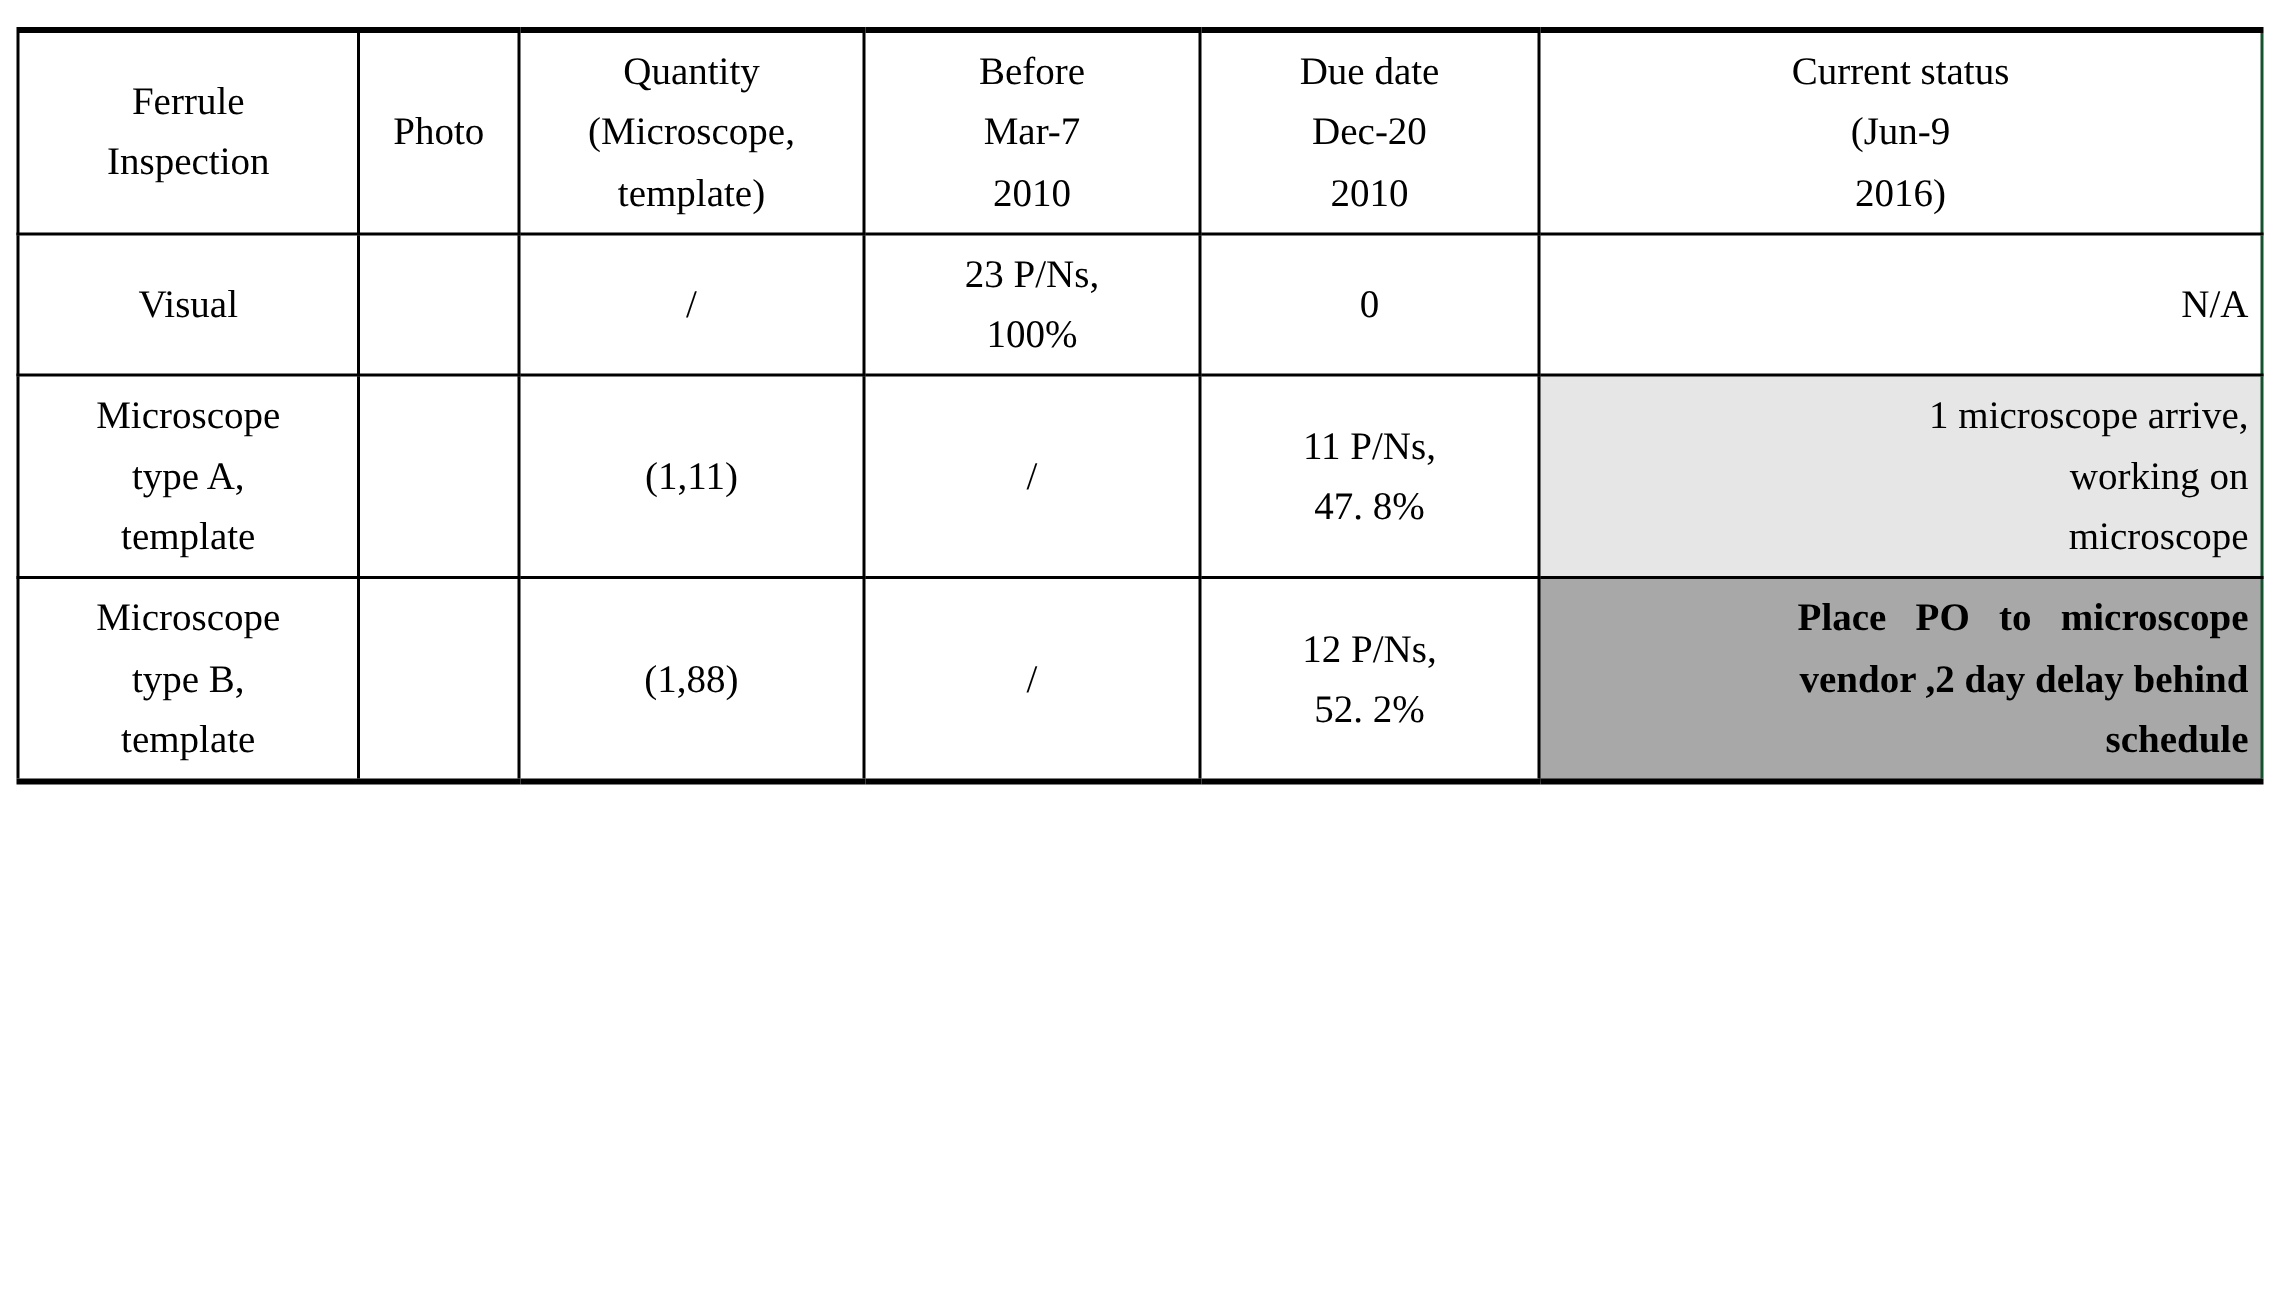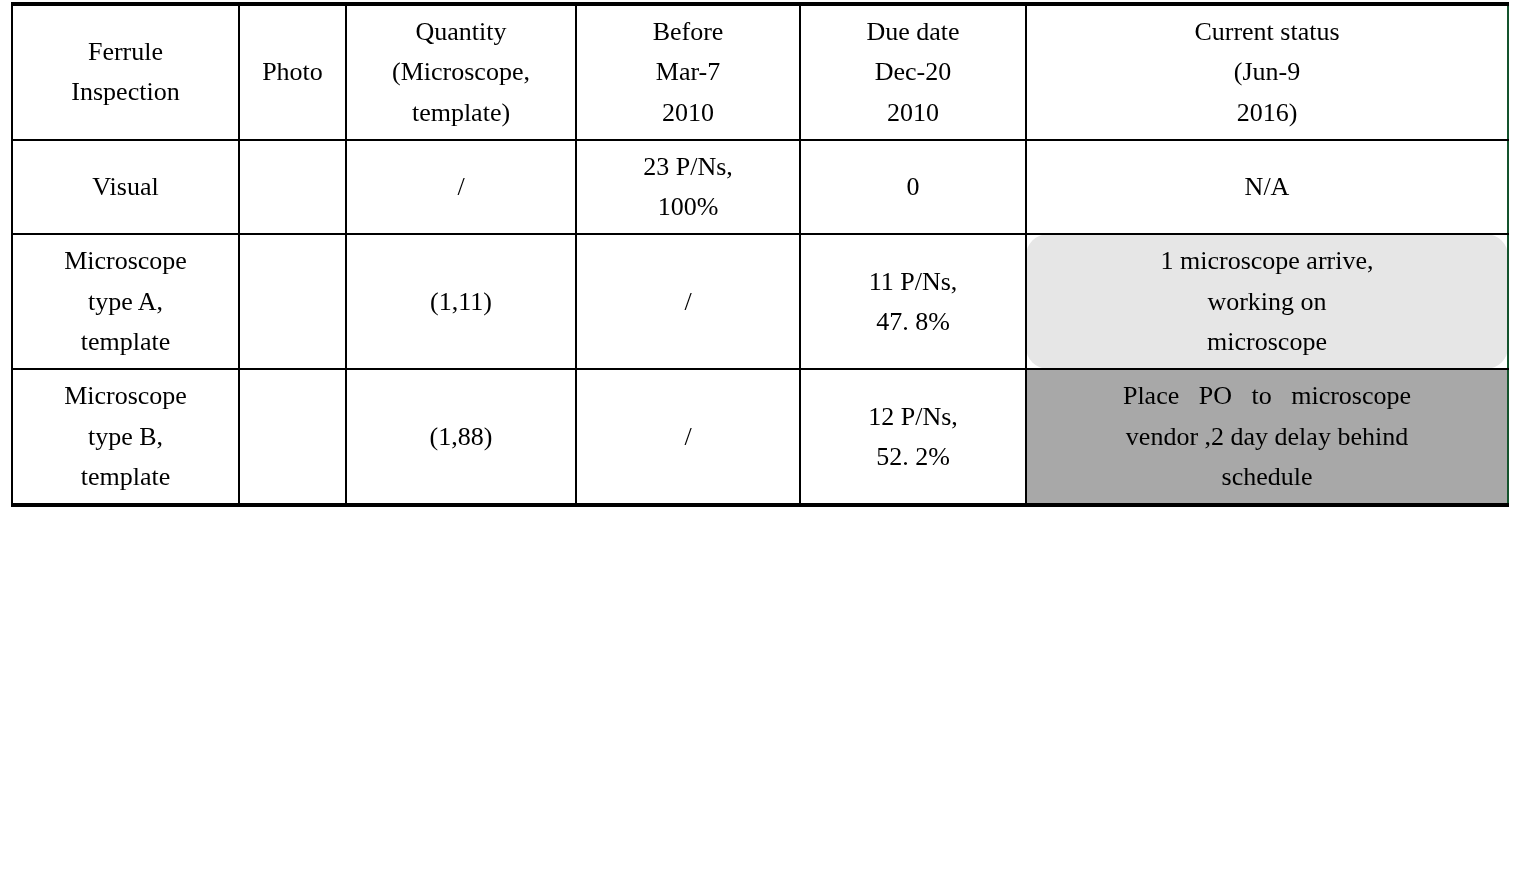--- a/index.html
+++ b/index.html
@@ -18,21 +18,21 @@
   .page {
     position: relative;
     width: 1518px;
     height: 874px;
     box-sizing: border-box;
   }
 
   table.ferrule-table {
     border-collapse: collapse;
     width: 1496px;
-    margin: 2px 0 0 11px;
+    margin: 18px 0 0 11px;
     table-layout: fixed;
   }
 
   table.ferrule-table td {
     border-left: 2px solid #000;
     border-right: 2px solid #000;
     border-top: 0;
     border-bottom: 0;
     vertical-align: middle;
     font-size: 26px;
@@ -59,26 +59,26 @@
   col.c2 { width: 230px; }
   col.c3 { width: 224px; }
   col.c4 { width: 226px; }
   col.c5 { width: 482px; }
 
   
   table.ferrule-table td.first { border-left: 2px solid #000; }
   table.ferrule-table td.last  { border-right: 2px solid #14532d; }
 
   .ctr { text-align: center; }
-  .lft { text-align: center; }
+  .lft { text-align: right; }
 
   .cell-lines > div { white-space: pre; }
 
-  .status-light { background: #e6e6e6; border-radius: 22px; }
-  .status-dark  { background: #a8a8a8; }
+  .status-light { background: #e6e6e6; }
+  .status-dark  { background: #a8a8a8; font-weight: bold; }
 
   .status-cell {
     font-size: 25px;
     line-height: 1.75;
     padding: 10px 14px;
   }
 
   .head-cell {
     font-size: 27px;
     line-height: 1.45;

